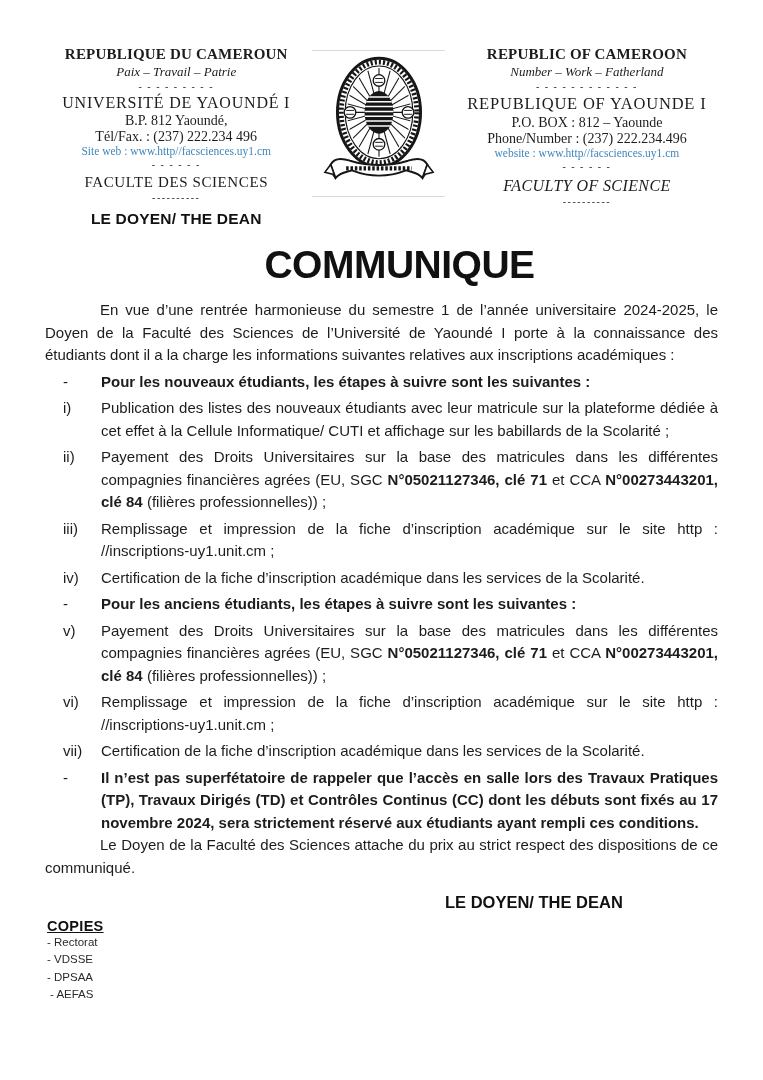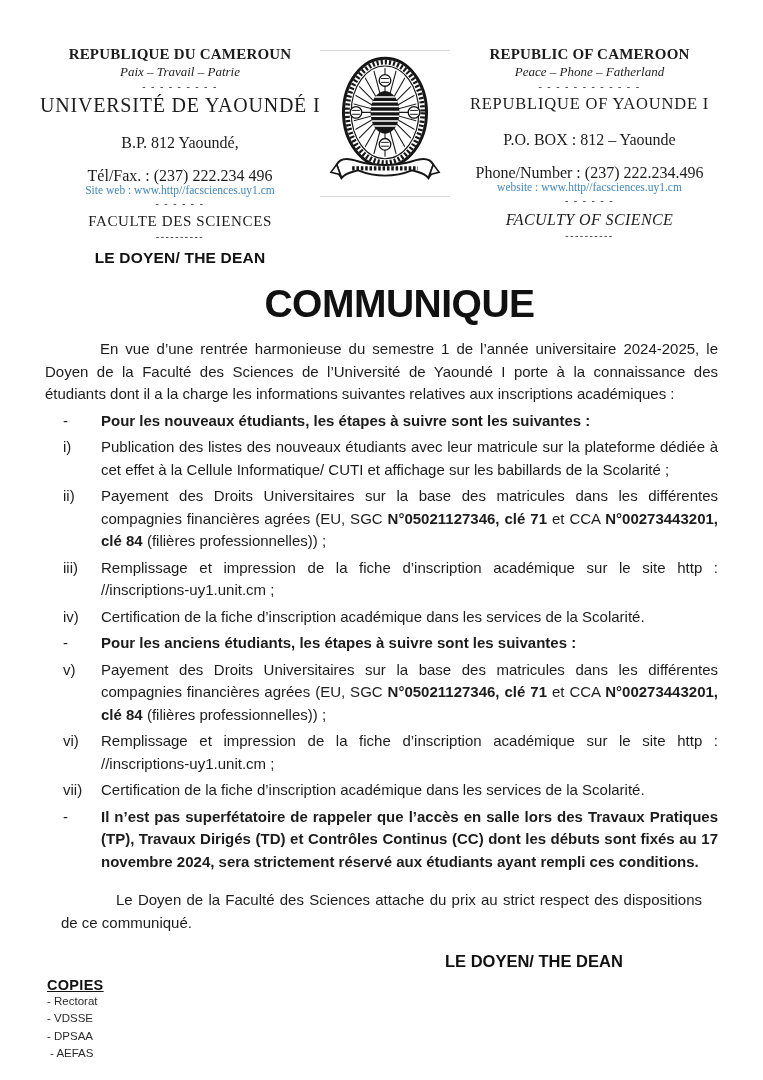--- a/index.html
+++ b/index.html
@@ -10,23 +10,23 @@
   
   .header { display:flex; justify-content:space-between; align-items:flex-start; padding:46px 34px 0 40px; box-sizing:border-box; }
   .h-col { text-align:center; font-family:"Liberation Serif", serif; }
   .h-left { width:280px; }
   .h-right { width:292px; }
   .h-center { width:136px; display:flex; justify-content:center; align-items:flex-start;
               border-top:1px solid #dadada; border-bottom:1px solid #dadada; padding:3px 0 4px 0; margin-top:4px; }
   .country { font-weight:bold; font-size:15px; letter-spacing:0.2px; }
   .motto { font-style:italic; font-size:13px; margin-top:1px; }
   .sep { font-size:10px; line-height:10px; letter-spacing:1.5px; margin-top:2px; color:#2a2a2a; }
-  .univ { font-size:20px; letter-spacing:0.8px; margin-top:2px; white-space:nowrap; }
+  .univ { font-size:16px; letter-spacing:0.8px; margin-top:2px; white-space:nowrap; }
   .univ-r { font-size:16.5px; }
-  .addr { font-size:16px; line-height:14px; margin-top:19px; }
+  .addr { font-size:14px; line-height:14px; margin-top:2px; }
   .weblink { font-size:11.5px; line-height:14px; }
   .fac-l { font-size:15px; letter-spacing:0.6px; margin-top:4px; }
   .fac-r { font-size:16px; font-style:italic; letter-spacing:0.4px; margin-top:5px; }
   .dean-top { font-family:"Liberation Sans", sans-serif; font-weight:bold; font-size:15.5px; margin-top:7px; letter-spacing:0.2px; color:#111; }
   
   .title { text-align:center; font-weight:bold; font-size:39px; letter-spacing:-0.5px; margin-top:15px; color:#111;margin-left:36px; }
   
   .content { padding:12px 45px 0 45px; font-size:15px; line-height:22.5px; text-align:justify; }
   .intro { text-indent:55px; }
   .item { display:flex; margin-top:4px; }
@@ -126,21 +126,21 @@
             <path d="M10,114 L4,122 L12,124 L15,128 Z" stroke-width="1.6"></path>
             <path d="M110,114 L116,122 L108,124 L105,128 Z" stroke-width="1.6"></path>
           </g>
           <line x1="26" y1="118" x2="94" y2="118" stroke-width="4.5" stroke-dasharray="2.6 1.9"></line>
         </g>
       </svg>
     </div>
 
     <div class="h-col h-right">
       <div class="country">REPUBLIC OF CAMEROON</div>
-      <div class="motto">Peace – Phone – Fatherland</div>
+      <div class="motto">Number – Work – Fatherland</div>
       <div class="sep">- - - - - - - - - - - -</div>
       <div class="univ univ-r">REPUBLIQUE OF YAOUNDE I</div>
       <div class="addr">P.O. BOX :  812 – Yaounde</div>
       <div class="addr">Phone/Number :  (237) 222.234.496</div>
       <div class="weblink" style="color: rgb(63, 134, 189);">website : www.http//facsciences.uy1.cm</div>
       <div class="sep">- - - - - -</div>
       <div class="fac-r">FACULTY OF SCIENCE</div>
       <div class="sep">----------</div>
     </div>
   </div>
@@ -195,21 +195,21 @@
     <div class="marker">vii)</div>
     <div class="item-text"><span>Certification de la fiche d’inscription académique dans les services de la Scolarité.</span></div>
   </div>
 
   <div class="item">
     <div class="marker">-</div>
     <div class="item-text"><span class="bold">Il n’est pas superfétatoire de rappeler que l’accès en salle lors des Travaux Pratiques (TP), Travaux Dirigés (TD) et Contrôles Continus (CC) dont les débuts sont fixés au 17 novembre 2024, sera strictement réservé aux étudiants ayant rempli ces conditions.</span></div>
   </div>
 </div>
 
-    <p class="closing" style="margin:16px">Le Doyen de la Faculté des Sciences attache du prix au strict respect des dispositions de ce communiqué.</p>
+    <p class="closing" style="margin:0">Le Doyen de la Faculté des Sciences attache du prix au strict respect des dispositions de ce communiqué.</p>
     <div class="signature">LE DOYEN/ THE DEAN</div>
   </div>
 
   <div class="copies">
     <div class="copies-title">COPIES</div>
     <div>
         <div class="copy-item">- Rectorat</div>
         <div class="copy-item">- VDSSE</div>
         <div class="copy-item">- DPSAA</div>
         <div class="copy-item">- AEFAS</div>

